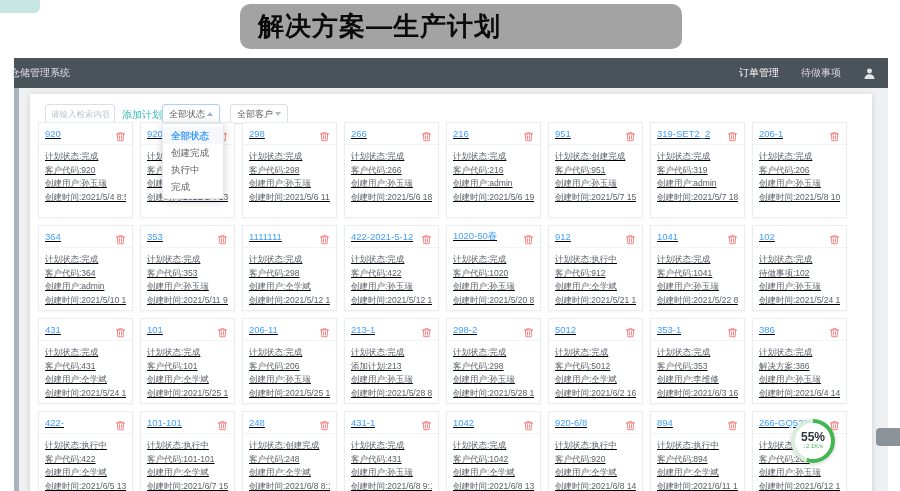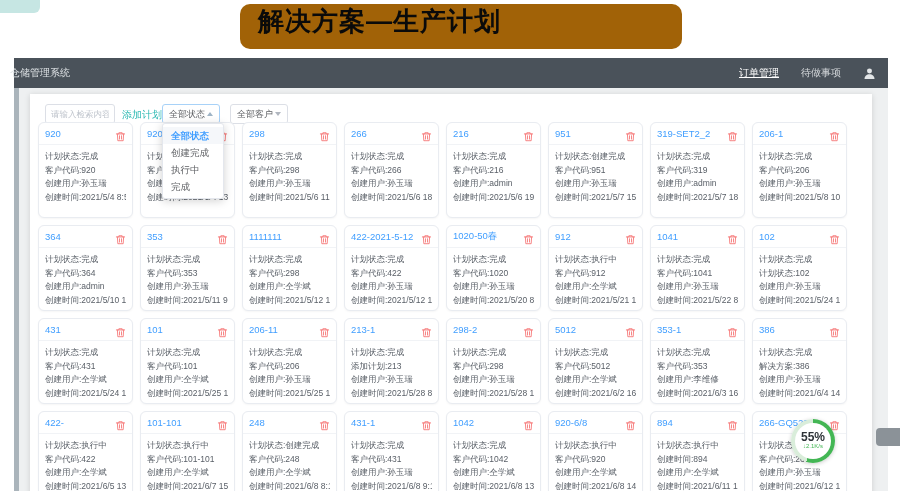--- a/index.html
+++ b/index.html
@@ -4,36 +4,36 @@
 <style>
   * { margin:0; padding:0; box-sizing:border-box; }
   html,body { width:900px; height:491px; overflow:hidden; background:#fff;
     font-family:"Liberation Sans","DejaVu Sans",sans-serif; }
   body { position:relative; }
 
   
   .corner-frag { position:absolute; left:0; top:0; width:40px; height:13px;
     background:#c6e6e3; border-radius:0 0 6px 0; }
   .banner { position:absolute; left:240px; top:4px; width:442px; height:45px;
-    background:#a16207; border-radius:10px; display:flex; align-items:flex-start; }
+    background:#a3a3a3; border-radius:10px; display:flex; align-items:center; }
   .banner .title { padding-left:18px; font-size:26px; font-weight:700; color:#0a0a0a;
     letter-spacing:1px; }
 
   
   .app { position:absolute; left:14px; top:58px; width:874px; height:471px;
     background:#eef0f1; }
   .app .left-strip { position:absolute; left:0; top:30px; width:5px; bottom:0;
     background:#aab4bb; }
   .navbar { position:relative; height:30px; background:#4a525a; display:flex;
     align-items:center; color:#dde1e4; font-size:10px; }
   .navbar .brand { margin-left:-4px; white-space:nowrap; }
   .navbar .nav-right { margin-left:auto; display:flex; align-items:center; gap:22px;
     padding-right:12px; }
   .navbar .nav-item { cursor:pointer; color:#d4d8db; }
-  .navbar .nav-item.active { color:#fff; text-decoration:underline; }
+  .navbar .nav-item.active { color:#fff; }
   .navbar .user { width:13px; height:13px; display:inline-block; }
 
   
   .panel { position:absolute; left:16px; top:36px; width:842px; height:430px;
     background:#fff; box-shadow:0 1px 6px rgba(0,0,0,.14); }
 
   
   .toolbar { position:absolute; left:0; top:8px; width:100%; height:24px; }
   .search { position:absolute; left:15px; top:2px; width:70px; height:20px;
     border:1px solid #dcdfe6; border-radius:3px; font-size:8.5px; padding:0 5px;
@@ -59,22 +59,22 @@
     background:#fff; border:1px solid #e4e7ed; border-radius:3px;
     box-shadow:0 2px 10px rgba(0,0,0,.18); padding:3px 0; }
   .dd-item { height:17px; line-height:17px; padding-left:8px; font-size:9.5px;
     color:#606266; cursor:pointer; white-space:nowrap; }
   .dd-item.active { color:#409eff; font-weight:700; background:#f5f7fa; }
 
   
   .grid { position:absolute; left:8px; top:28px; display:grid;
     grid-template-columns:repeat(8,95px); grid-template-rows:96px 86px 86px 86px;
     gap:7px; }
-  .card { background:#fff; border:1px solid #e9ecf1; border-radius:6px;
-    box-shadow:0 1px 2px rgba(0,0,0,.04); overflow:hidden; }
+  .card { background:#fff; border:1px solid #e9ecf1; border-radius:0;
+    box-shadow:0 1px 2px rgba(0,0,0,.04); overflow:hidden;text-decoration:underline; }
   .card-head { height:22px; display:flex; align-items:center;
     justify-content:space-between; padding:0 6px; border-bottom:1px solid #f1f3f6; }
   .card-id { font-size:9.5px; color:#409eff; cursor:pointer; white-space:nowrap;
     overflow:hidden; }
   .trash { width:11px; height:11px; flex:none; cursor:pointer; }
   .card-body { padding:5px 6px 0 6px; }
   .line { font-size:8.5px; color:#5a6068; line-height:13.5px; white-space:nowrap;
     overflow:hidden; }
 
   
@@ -398,21 +398,21 @@
     <div class="card-head">
       <span class="card-id">102</span>
       <span class="trash">
         <svg viewBox="0 0 12 12" width="11" height="11">
           <path d="M1.5 3.2h9 M4.2 3.2V1.9h3.6v1.3 M2.6 3.2l.5 7.4h5.8l.5-7.4 M4.9 5.2v3.6 M7.1 5.2v3.6" stroke="#f56c6c" fill="none" stroke-width="0.9" stroke-linecap="round"></path>
         </svg>
       </span>
     </div>
     <div class="card-body">
       <div class="line">计划状态:完成</div>
-      <div class="line">计划状态:102</div>
+      <div class="line">待做事项:102</div>
       <div class="line">创建用户:孙玉瑞</div>
       <div class="line">创建时间:2021/5/24 10:36:49</div>
     </div>
   </div>
 
   <div class="card">
     <div class="card-head">
       <span class="card-id">431</span>
       <span class="trash">
         <svg viewBox="0 0 12 12" width="11" height="11">
@@ -653,21 +653,21 @@
     <div class="card-head">
       <span class="card-id">894</span>
       <span class="trash">
         <svg viewBox="0 0 12 12" width="11" height="11">
           <path d="M1.5 3.2h9 M4.2 3.2V1.9h3.6v1.3 M2.6 3.2l.5 7.4h5.8l.5-7.4 M4.9 5.2v3.6 M7.1 5.2v3.6" stroke="#f56c6c" fill="none" stroke-width="0.9" stroke-linecap="round"></path>
         </svg>
       </span>
     </div>
     <div class="card-body">
       <div class="line">计划状态:执行中</div>
-      <div class="line">创建时间:894</div>
+      <div class="line">客户代码:894</div>
       <div class="line">创建用户:仝学斌</div>
       <div class="line">创建时间:2021/6/11 16:16:37</div>
     </div>
   </div>
 
   <div class="card">
     <div class="card-head">
       <span class="card-id">266-GQ520</span>
       <span class="trash">
         <svg viewBox="0 0 12 12" width="11" height="11">

